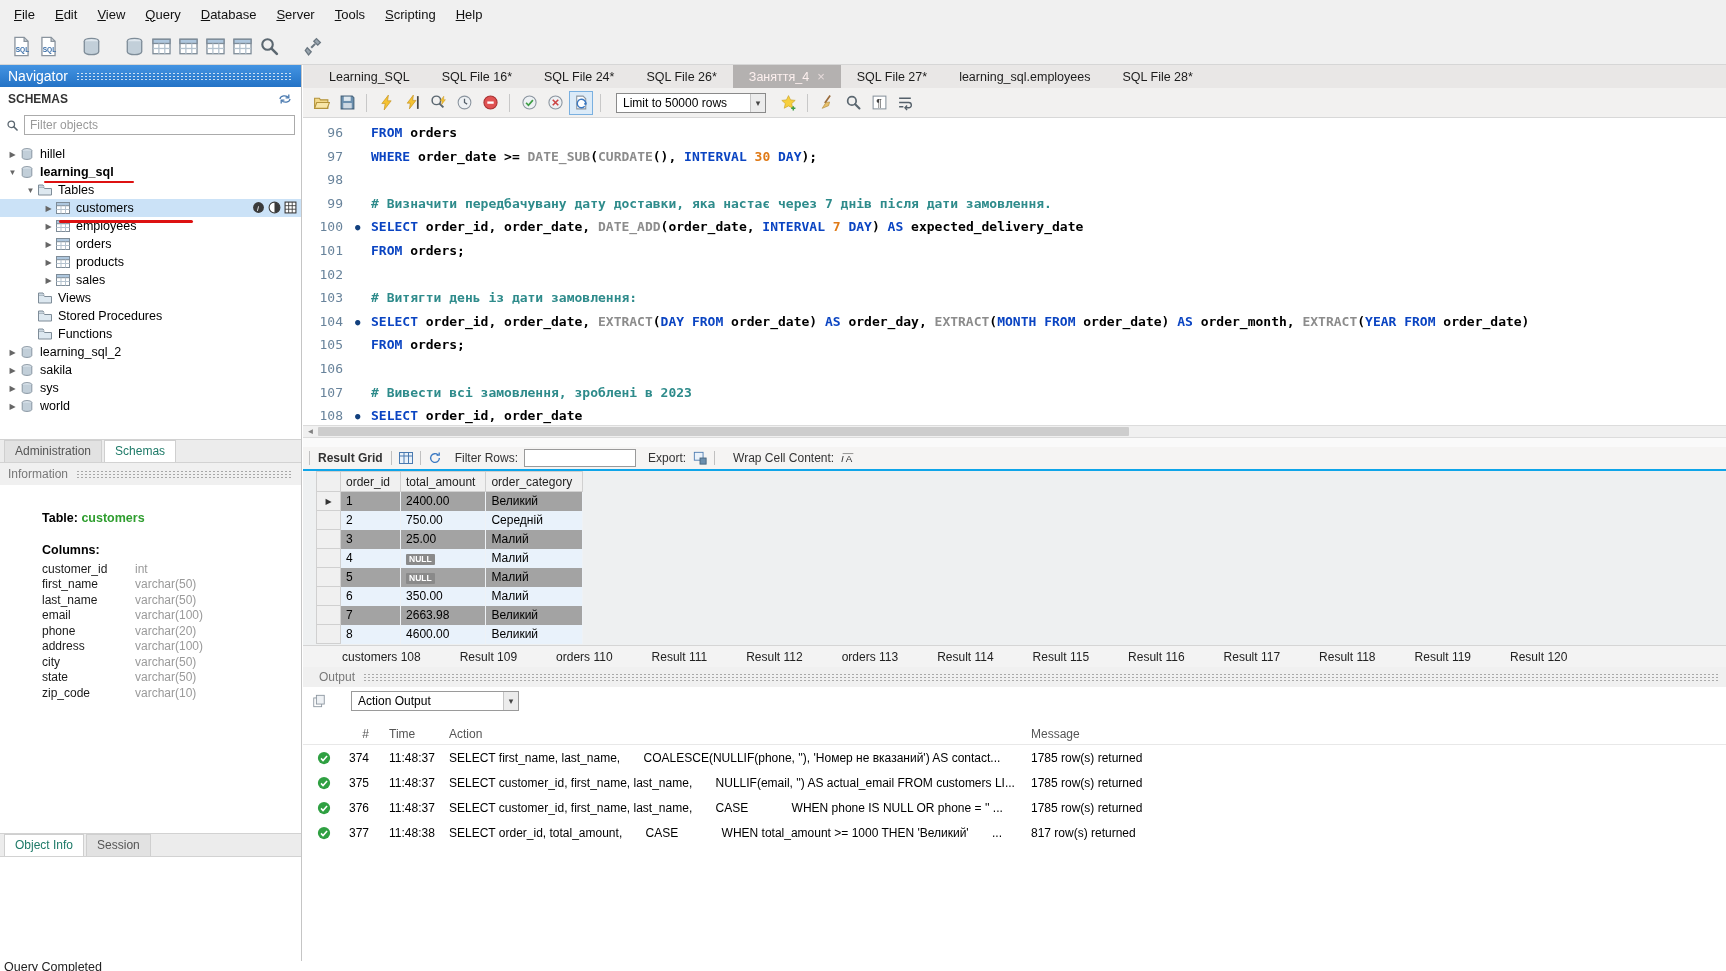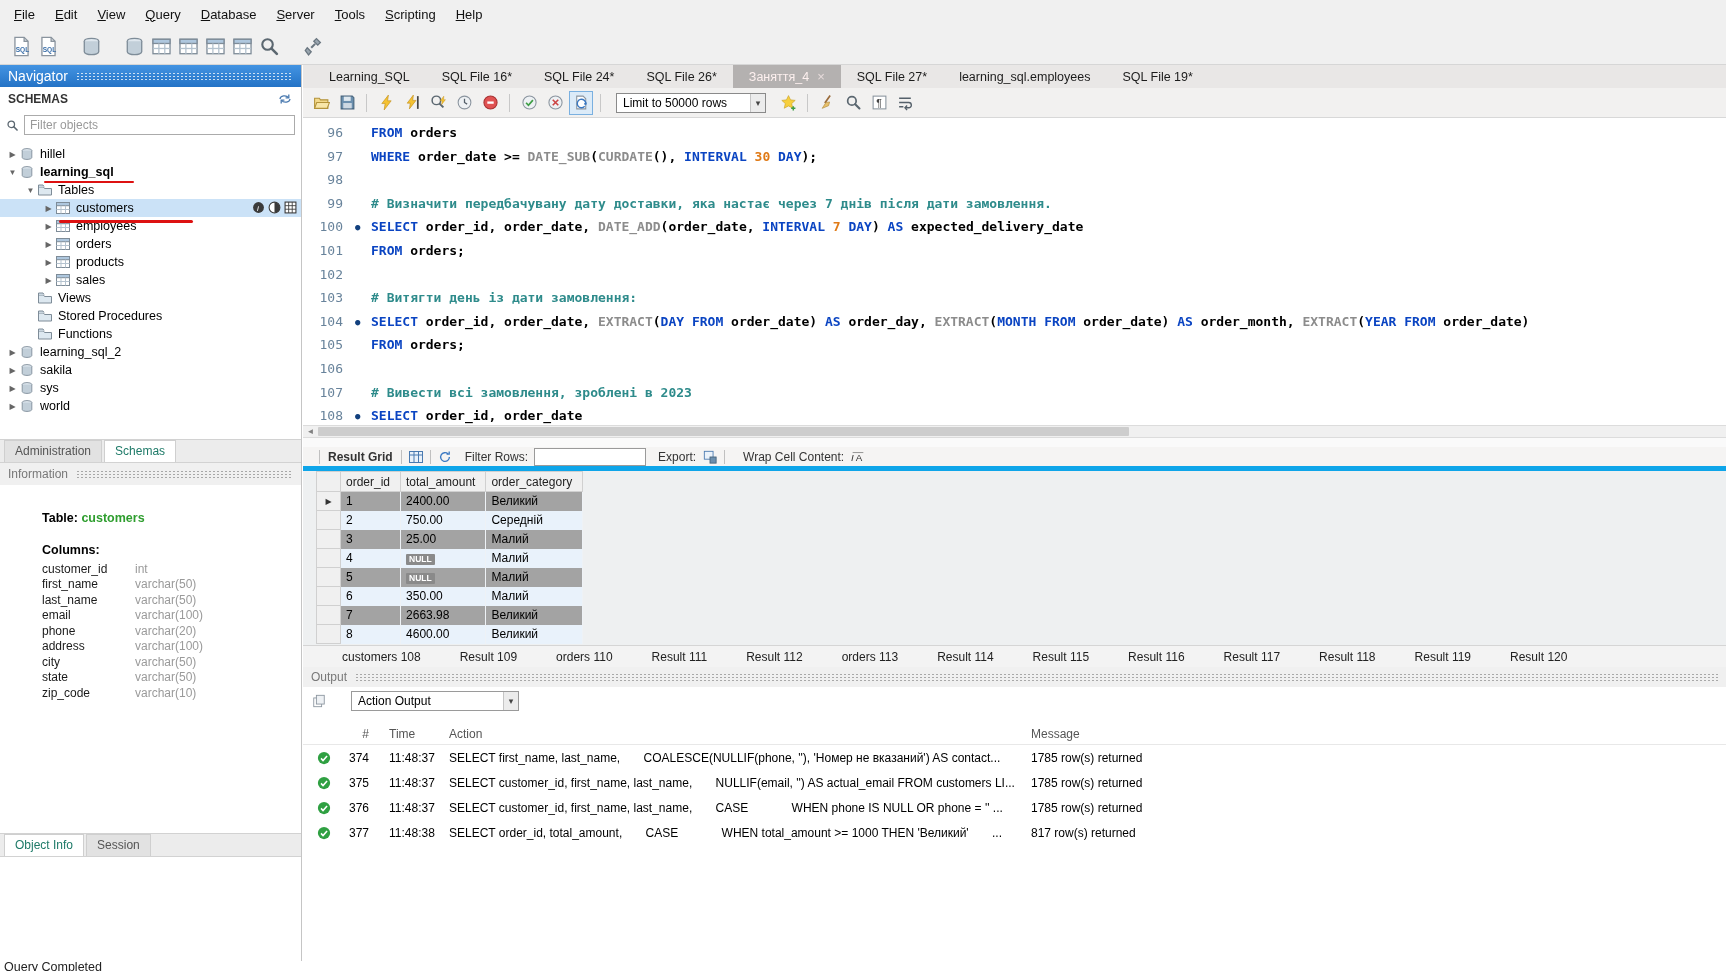--- a/index.html
+++ b/index.html
@@ -76,38 +76,38 @@
 .tk-f{color:#8c8c8c;}
 .tk-n{color:#e07b18;}
 .tk-c{color:#2e8b8b;}
 .tk-p{color:#000;}
 .hscroll{height:13px;background:#f0f0f0;border-top:1px solid #dcdcdc;border-bottom:1px solid #dcdcdc;display:flex;align-items:center;}
 .hbtn{width:15px;height:11px;border:none;background:#f0f0f0;color:#808080;font-size:8px;line-height:9px;cursor:pointer;padding:0;}
 .hthumb{height:9px;width:57%;background:#cdcdcd;border-radius:1px;cursor:pointer;}
 .gap{height:9px;background:#fafafa;}
 
 
-.rg-toolbar{height:24px;background:#f5f4f3;border-bottom:5px solid #0ea5e9;display:flex;align-items:center;padding-left:10px;font-size:12px;}
+.rg-toolbar{height:24px;background:#f5f4f3;border-bottom:2px solid #0ea5e9;display:flex;align-items:center;font-size:12px;}
 .vbar{width:1px;height:14px;background:#c0c0c0;margin:0 6px;flex:none;}
 .rg-title{font-weight:bold;color:#333;margin:0 2px;}
 .rg-lab{color:#333;margin:0 6px 0 12px;}
 .rg-filter{width:112px;height:18px;border:1px solid #9a9a9a;outline:none;font-size:12px;padding:0 4px;}
 .rg-area{height:174px;background:#eef0f1;overflow:hidden;}
 .rg-table{border-collapse:collapse;margin:0 0 0 13px;background:#a3a3a3;font-size:12px;}
 .rg-table th{background:#f0f0f0;border:1px solid #d0d0d0;font-weight:normal;height:20px;padding:0 10px 0 5px;text-align:left;color:#222;}
 .rg-table td{height:19px;padding:0 10px 0 5px;border-right:1px solid #eef2f6;}
 .rg-table td.rm,.rg-table th.rm{width:24px;min-width:24px;padding:0;text-align:center;background:#f0f0f0;border:1px solid #d0d0d0;font-size:8px;color:#333;}
 .rg-table tr.alt td{background:#e9f2fb;}
 .rg-table tr.alt td.rm{background:#f0f0f0;}
 .nullb{display:inline-block;background:#8a8a8a;color:#fff;font-size:8.5px;font-weight:bold;line-height:11px;padding:0 3px;border-radius:1px;}
 .result-tabs{height:22px;background:#f3f3f3;border-top:1px solid #d5d5d5;display:flex;align-items:center;padding-left:22px;gap:5px;}
 .rtab{padding:0 17px;font-size:12px;color:#222;white-space:nowrap;cursor:pointer;}
 
 
-.out-header{height:20px;background:#f0f0f0;display:flex;align-items:center;padding-left:8px;color:#787878;font-size:12px;}
+.out-header{height:20px;background:#f0f0f0;display:flex;align-items:center;padding-left:16px;color:#787878;font-size:12px;}
 .out-toolbar{height:28px;background:#fff;display:flex;align-items:center;padding-left:8px;gap:24px;}
 .out-dd{height:20px;width:168px;border:1px solid #9a9a9a;background:#fff;display:flex;align-items:center;font-size:12px;cursor:pointer;}
 .out-dd span:first-child{flex:1;padding:0 6px;}
 .out-table{flex:1;background:#fff;padding-top:8px;overflow:hidden;}
 .ohead,.orow{display:flex;align-items:center;padding-left:14px;}
 .ohead{height:22px;color:#555;border-bottom:1px solid #e8e8e8;font-size:12px;}
 .orow{height:25px;font-size:12px;}
 .ochk{width:18px;flex:none;display:inline-flex;}
 .ochk svg{width:14px;height:14px;}
 .oid{width:30px;flex:none;text-align:right;margin-left:4px;}
@@ -510,21 +510,21 @@
           <span>Заняття_4</span>
           <span class="x">×</span>
         </div>
         <div class="etab">
           <span>SQL File 27*</span>
         </div>
         <div class="etab">
           <span>learning_sql.employees</span>
         </div>
         <div class="etab">
-          <span>SQL File 19*</span>
+          <span>SQL File 28*</span>
         </div>
       </div>
     <div class="sql-toolbar" id="sql-toolbar">
         <button class="tbtn">
           <svg viewBox="0 0 16 14">
             <path d="M1.5 12.5V3h4.5l1 1.5h7v8z" fill="#f3d98a" stroke="#b3933a"></path>
             <path d="M1.5 12.5l2-5.5h12l-2.2 5.5z" fill="#f8e6a8" stroke="#b3933a"></path>
           </svg>
         </button>
         <button class="tbtn">

